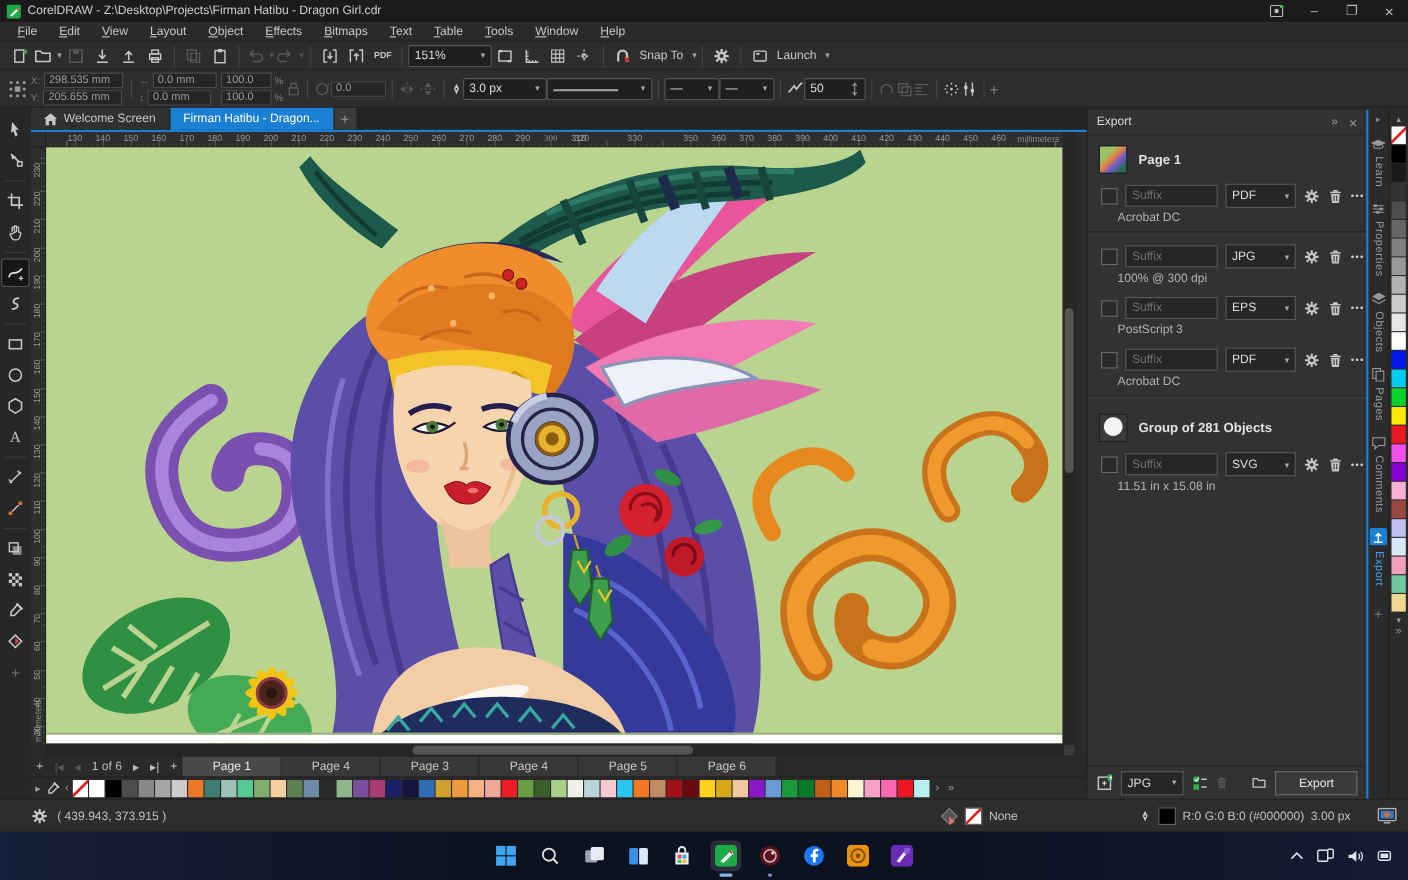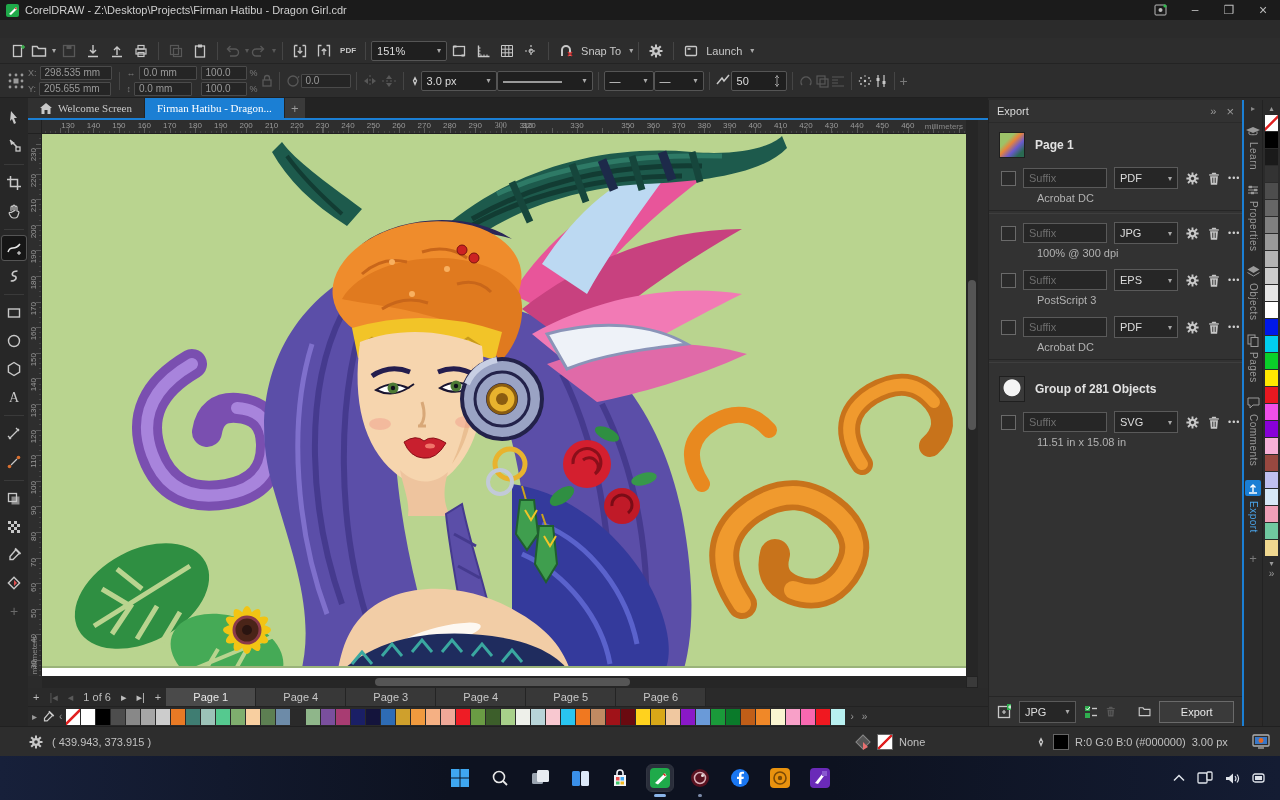--- a/index.html
+++ b/index.html
@@ -23,21 +23,21 @@
   .combo{display:flex;align-items:center;background:#1f1f1f;border:1px solid #555;height:18px;padding:0 5px;border-radius:2px;color:#ddd;gap:16px;}
   .caret{font-size:8px;color:#aaa;margin-left:5px;}
   .lbl{margin:0 3px;color:#c8c8c8;}
   
   #propbar{position:absolute;left:0;top:64px;width:1280px;height:34px;background:#2d2d2d;display:flex;align-items:center;padding-left:6px;box-sizing:border-box;border-bottom:1px solid #202020;}
   .field{background:#252525;border:1px solid #4a4a4a;color:#9a9a9a;font-size:10px;height:12px;line-height:12px;padding:0 4px;border-radius:1px;}
   .stack{display:flex;flex-direction:column;gap:2px;margin:0 2px;}
   .frow{display:flex;align-items:center;gap:3px;color:#7a7a7a;font-size:9px;}
   
   #tabrow{position:absolute;left:28px;top:98px;width:960px;height:22px;background:#232323;display:flex;align-items:flex-end;border-bottom:2px solid #1b7fd4;box-sizing:border-box;}
-  .dtab-doc{height:20px;display:flex;align-items:center;gap:6px;padding:0 12px;background:#303030;color:#c8c8c8;margin-right:1px;font-family:Liberation Serif, serif;}
+  .dtab-doc{height:20px;display:flex;align-items:center;gap:6px;padding:0 12px;background:#303030;color:#c8c8c8;margin-right:1px;}
   .dtab-doc.active{background:#1b7fd4;color:#fff;}
   .newtab{width:20px;height:20px;background:#3a3a3a;color:#999;display:flex;align-items:center;justify-content:center;font-size:13px;}
   
   #toolbox{position:absolute;left:0;top:98px;width:28px;height:628px;background:#272727;display:flex;flex-direction:column;align-items:center;padding-top:8px;box-sizing:border-box;gap:4px;}
   .tool{width:24px;height:24px;display:flex;align-items:center;justify-content:center;border-radius:2px;}
   .tool.sel{background:#161616;outline:1px solid #555;}
   .tgrp{width:20px;height:1px;background:#3a3a3a;margin:2px 0;}
   
   #ruler-corner{position:absolute;left:28px;top:120px;width:14px;height:14px;background:#2e2e2e;border-right:1px solid #202020;border-bottom:1px solid #202020;box-sizing:border-box;}
   #h-ruler{position:absolute;left:42px;top:120px;width:924px;height:14px;background:#2e2e2e;border-bottom:1px solid #202020;box-sizing:border-box;overflow:hidden;
@@ -78,21 +78,21 @@
   .xp-header .sp{flex:1;}
   .xp-ghead{display:flex;align-items:center;gap:10px;padding:9px 0 5px 10px;}
   .xp-thumb{width:24px;height:24px;border:1px solid #1f1f1f;flex:none;}
   .xp-gname{font-weight:bold;color:#e2e2e2;font-size:12px;}
   .xp-row{display:flex;align-items:center;gap:7px;padding:4px 0 0 12px;}
   .xp-check{width:13px;height:13px;border:1px solid #6a6a6a;background:#2a2a2a;flex:none;}
   .suffix{width:72px;height:18px;background:#262626;border:1px solid #5a5a5a;color:#bbb;font-size:11px;padding:0 5px;font-family:"Liberation Sans",sans-serif;}
   .suffix::placeholder{color:#6e6e6e;}
   .fmt{width:52px;height:20px;background:#262626;border:1px solid #5a5a5a;display:flex;align-items:center;padding:0 5px;color:#ddd;justify-content:space-between;}
   .dots{color:#cfcfcf;font-size:9px;letter-spacing:1px;}
-  .xp-info{margin:3px 0 6px 48px;font-size:11px;color:#b2b2b2;}
+  .xp-info{margin:3px 0 6px 27px;font-size:11px;color:#b2b2b2;}
   .xp-div{height:2px;border-top:1px solid #262626;border-bottom:1px solid #3e3e3e;margin:4px 0;}
   .xp-footer{position:absolute;left:0;bottom:0;width:100%;height:30px;border-top:1px solid #262626;display:flex;align-items:center;gap:8px;padding:0 8px;box-sizing:border-box;background:#323232;}
   .export-btn{margin-left:auto;width:88px;height:20px;background:#3a3a3a;border:1px solid #6a6a6a;color:#e8e8e8;display:flex;align-items:center;justify-content:center;}
   
   #dockerstrip{position:absolute;left:1242px;top:100px;width:20px;height:626px;background:#2b2b2b;border-left:2px solid #1b7fd4;box-sizing:border-box;display:flex;flex-direction:column;align-items:center;}
   .vtext{writing-mode:vertical-rl;font-size:10px;color:#9a9a9a;letter-spacing:.5px;}
   .dtab{display:flex;flex-direction:column;align-items:center;gap:5px;margin-top:14px;}
   .dtab.active .vtext{color:#4aa3e8;}
   
   #rightpalette{position:absolute;left:1262px;top:100px;width:18px;height:626px;background:#2b2b2b;display:flex;flex-direction:column;align-items:center;border-left:1px solid #222;box-sizing:border-box;}
@@ -153,20 +153,34 @@
           <rect x="1" y="1" width="11" height="10" rx="1" fill="none" stroke="#bbb"></rect>
           <circle cx="6.5" cy="6" r="2" fill="#bbb"></circle>
           <circle cx="11" y="1" cy="2" r="1.6" fill="#2fbf4f"></circle>
         </svg>
     </div>
     <div class="wbtn">–</div>
     <div class="wbtn">❐</div>
     <div class="wbtn" style="font-size:14px">×</div>
   </div>
 
+  <div id="menubar">
+    <span>File</span>
+    <span>Edit</span>
+    <span>View</span>
+    <span>Layout</span>
+    <span>Object</span>
+    <span>Effects</span>
+    <span>Bitmaps</span>
+    <span>Text</span>
+    <span>Table</span>
+    <span>Tools</span>
+    <span>Window</span>
+    <span>Help</span>
+  </div>
 
   <div id="toolbar">
     <div class="tbtn">
         <svg class="ic" width="16" height="16">
           <rect x="3.5" y="2.5" width="8" height="11" fill="none" stroke="currentColor" stroke-width="1.3"></rect>
           <path d="M11 4h4M13 2v4" stroke="#3fae4f" stroke-width="1.6"></path>
         </svg>
       </div>
     <div class="tbtn">
         <svg class="ic" width="16" height="16">

